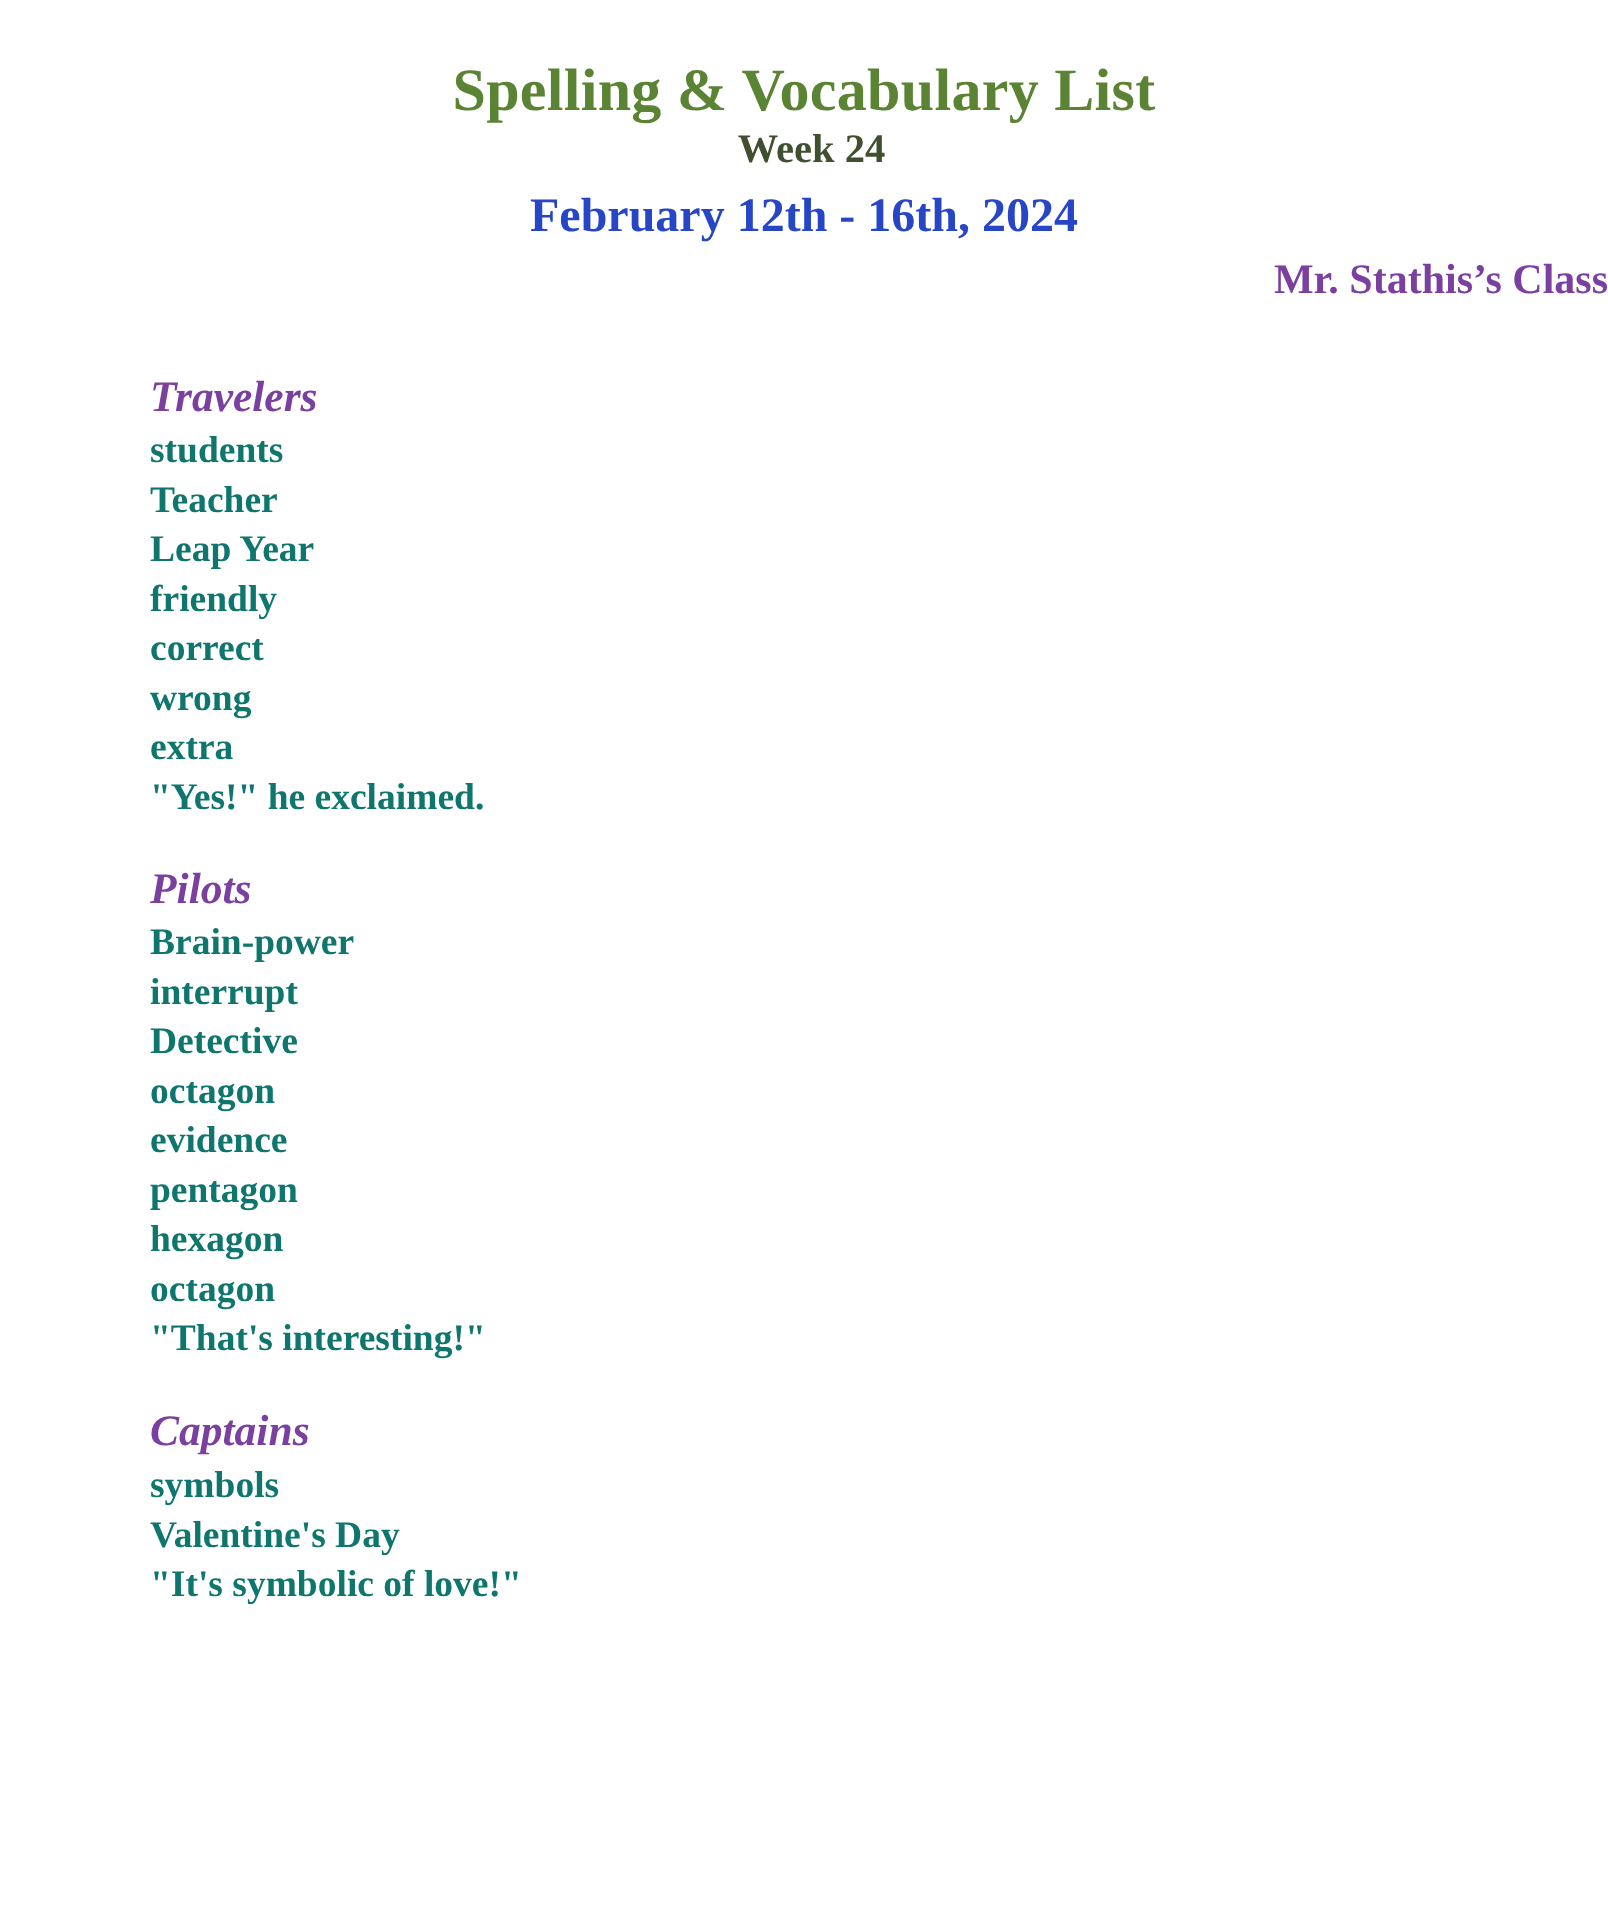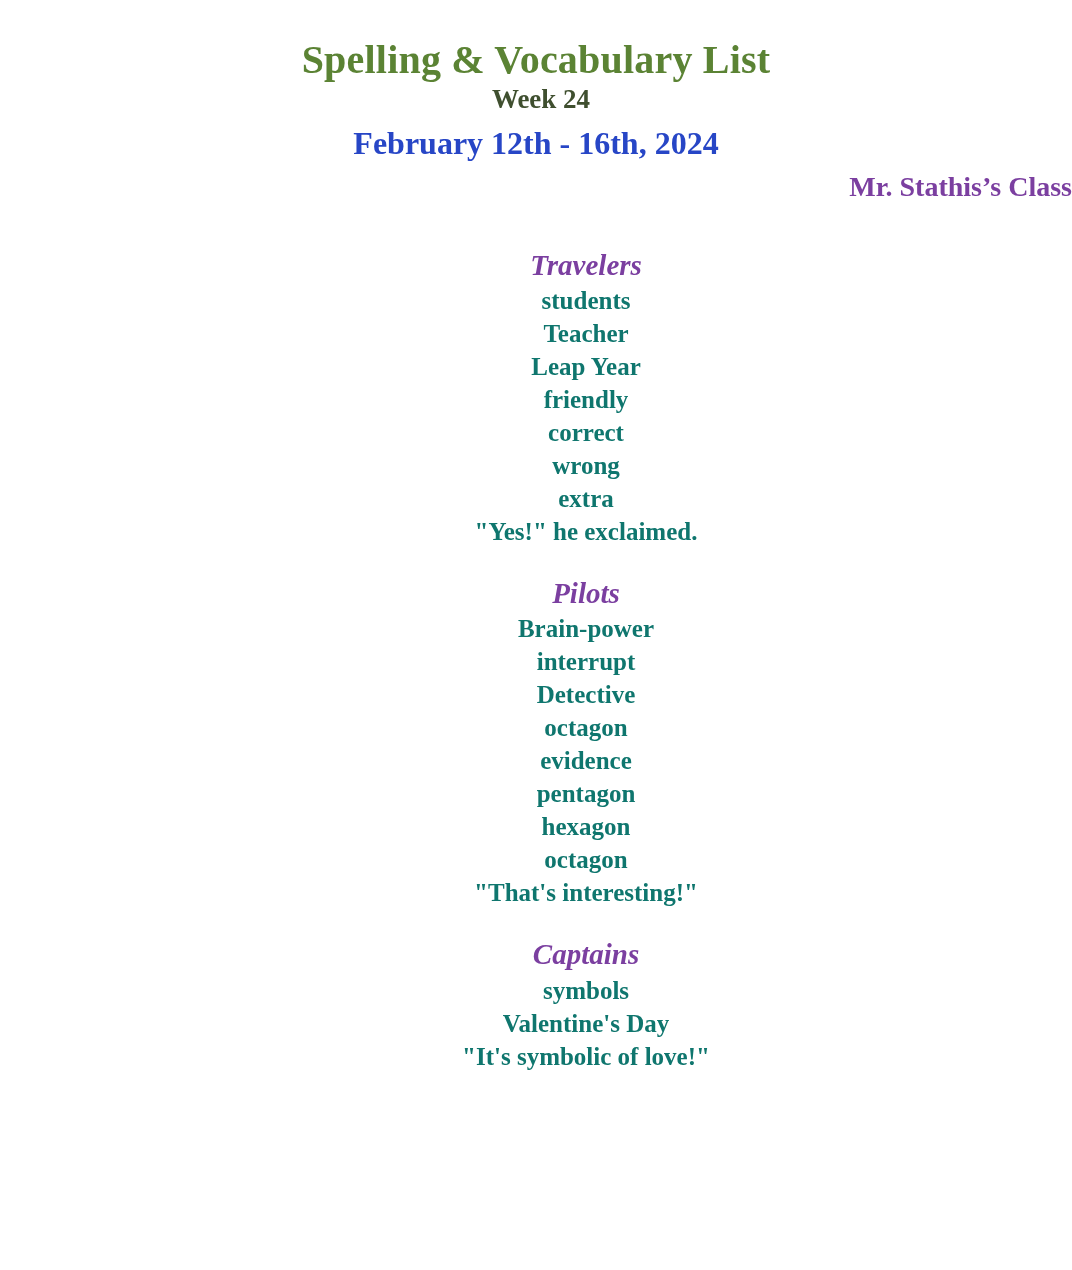--- a/index.html
+++ b/index.html
@@ -50,21 +50,20 @@
     font-size: 28px;
     font-weight: bold;
     color: #7b3fa0;
     line-height: 1.25;
     margin-top: 6px;
     text-align: right;
   }
   .body-area {
     margin-left: 100px;
     margin-top: 42px;
-    text-align: center;
   }
   .group {
     margin-bottom: 26px;
   }
   .group-title {
     font-size: 29px;
     font-weight: bold;
     font-style: italic;
     color: #7b3fa0;
     line-height: 1.32;

